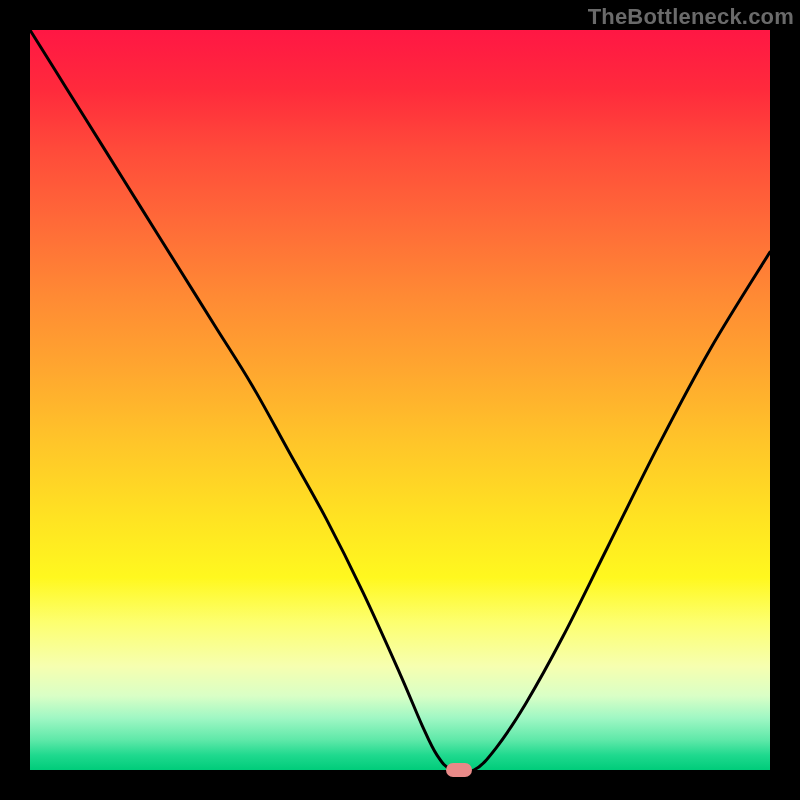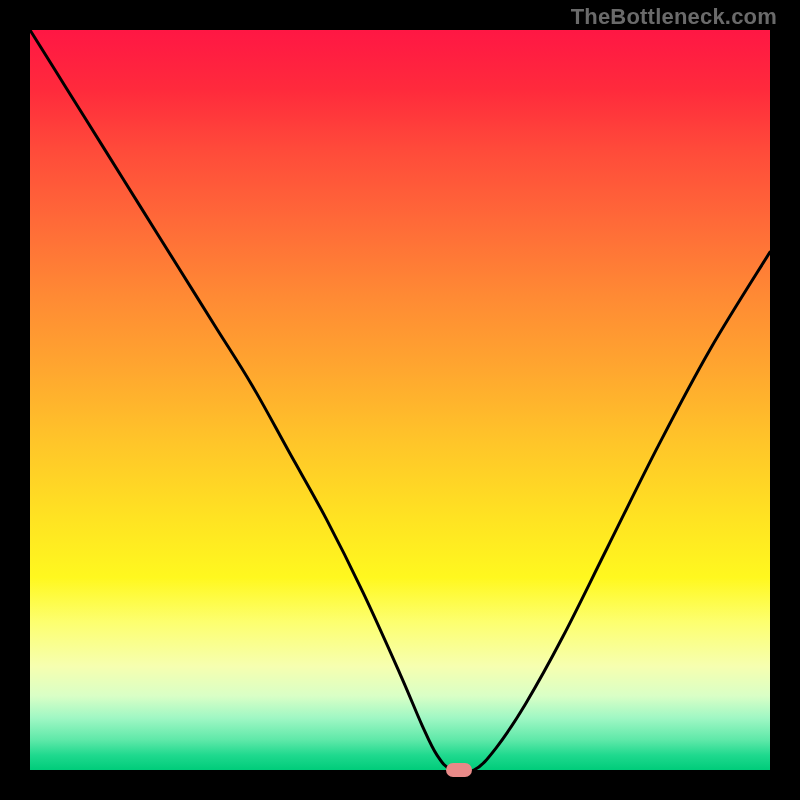--- a/index.html
+++ b/index.html
@@ -40,21 +40,21 @@
       #d9ffc6 90%,
       #9ff7c4 93%,
       #5de8a8 96%,
       #1fd98e 98%,
       #00cc7a 100%
     );
   }
   .watermark {
     position: absolute;
     top: 4px;
-    right: 23px;
+    right: 6px;
     font-size: 22px;
     font-weight: 600;
     color: #6a6a6a;
     letter-spacing: 0.2px;
     user-select: none;
   }
   svg.curve {
     position: absolute;
     left: 0;
     top: 0;

